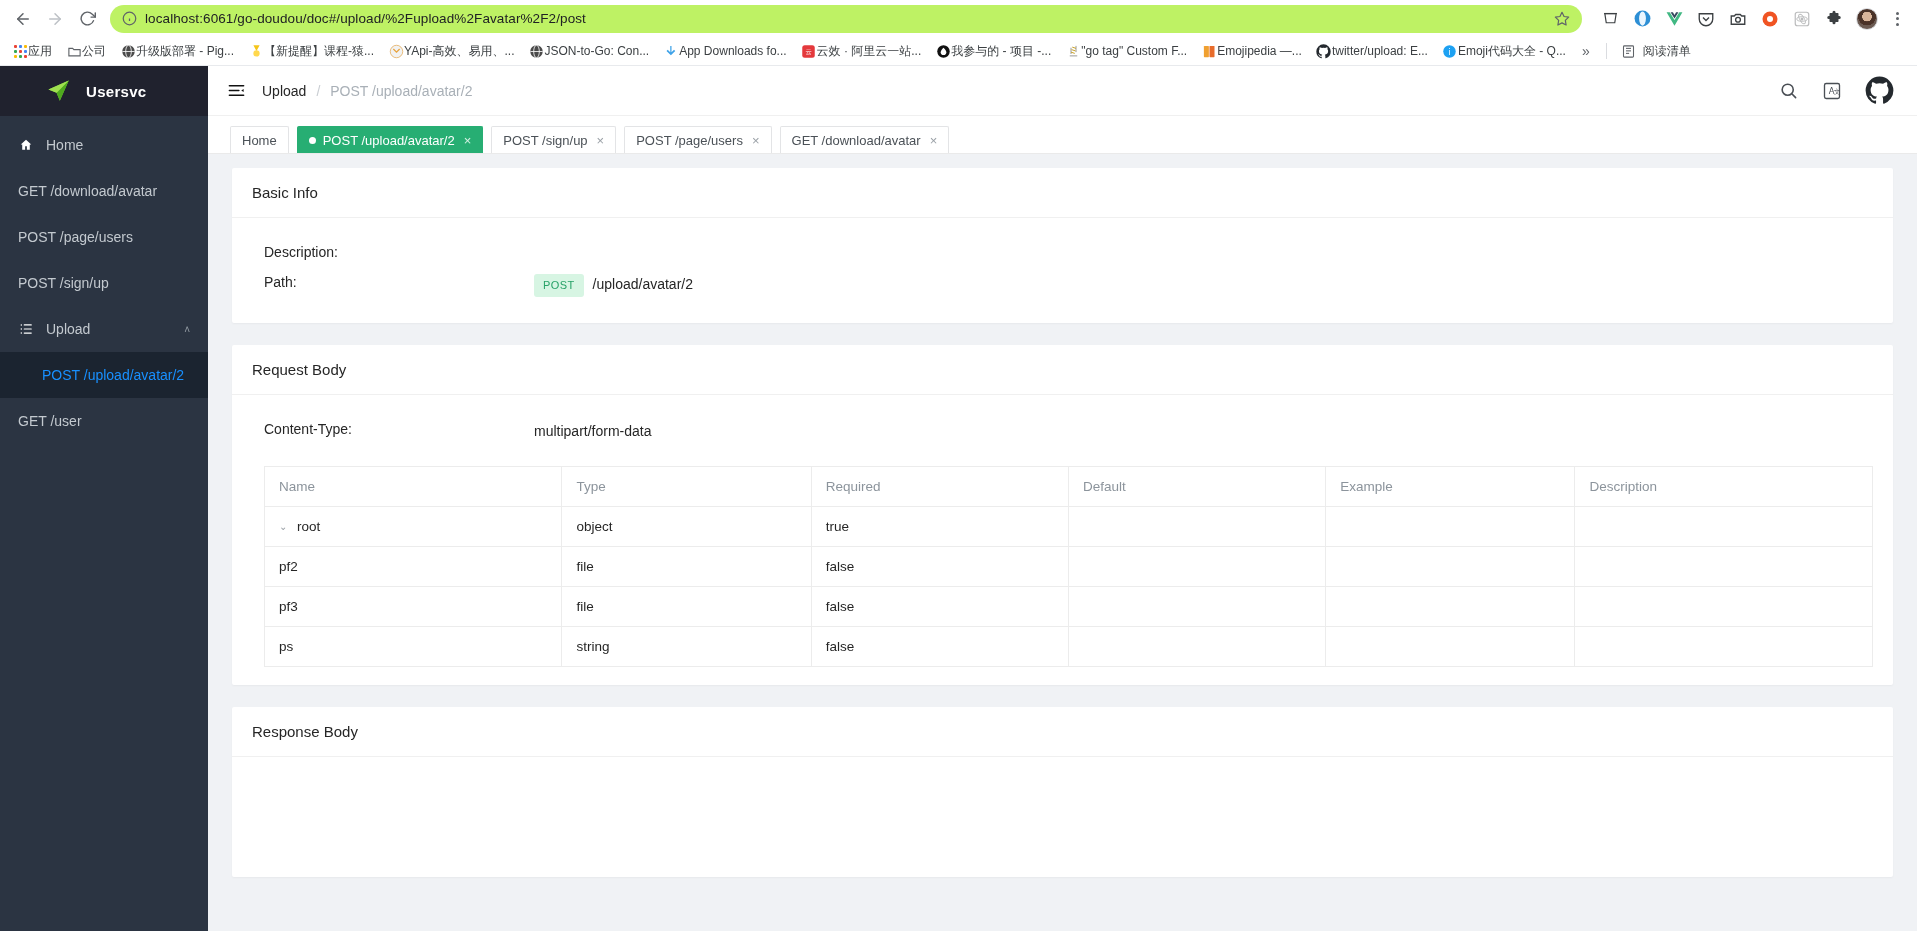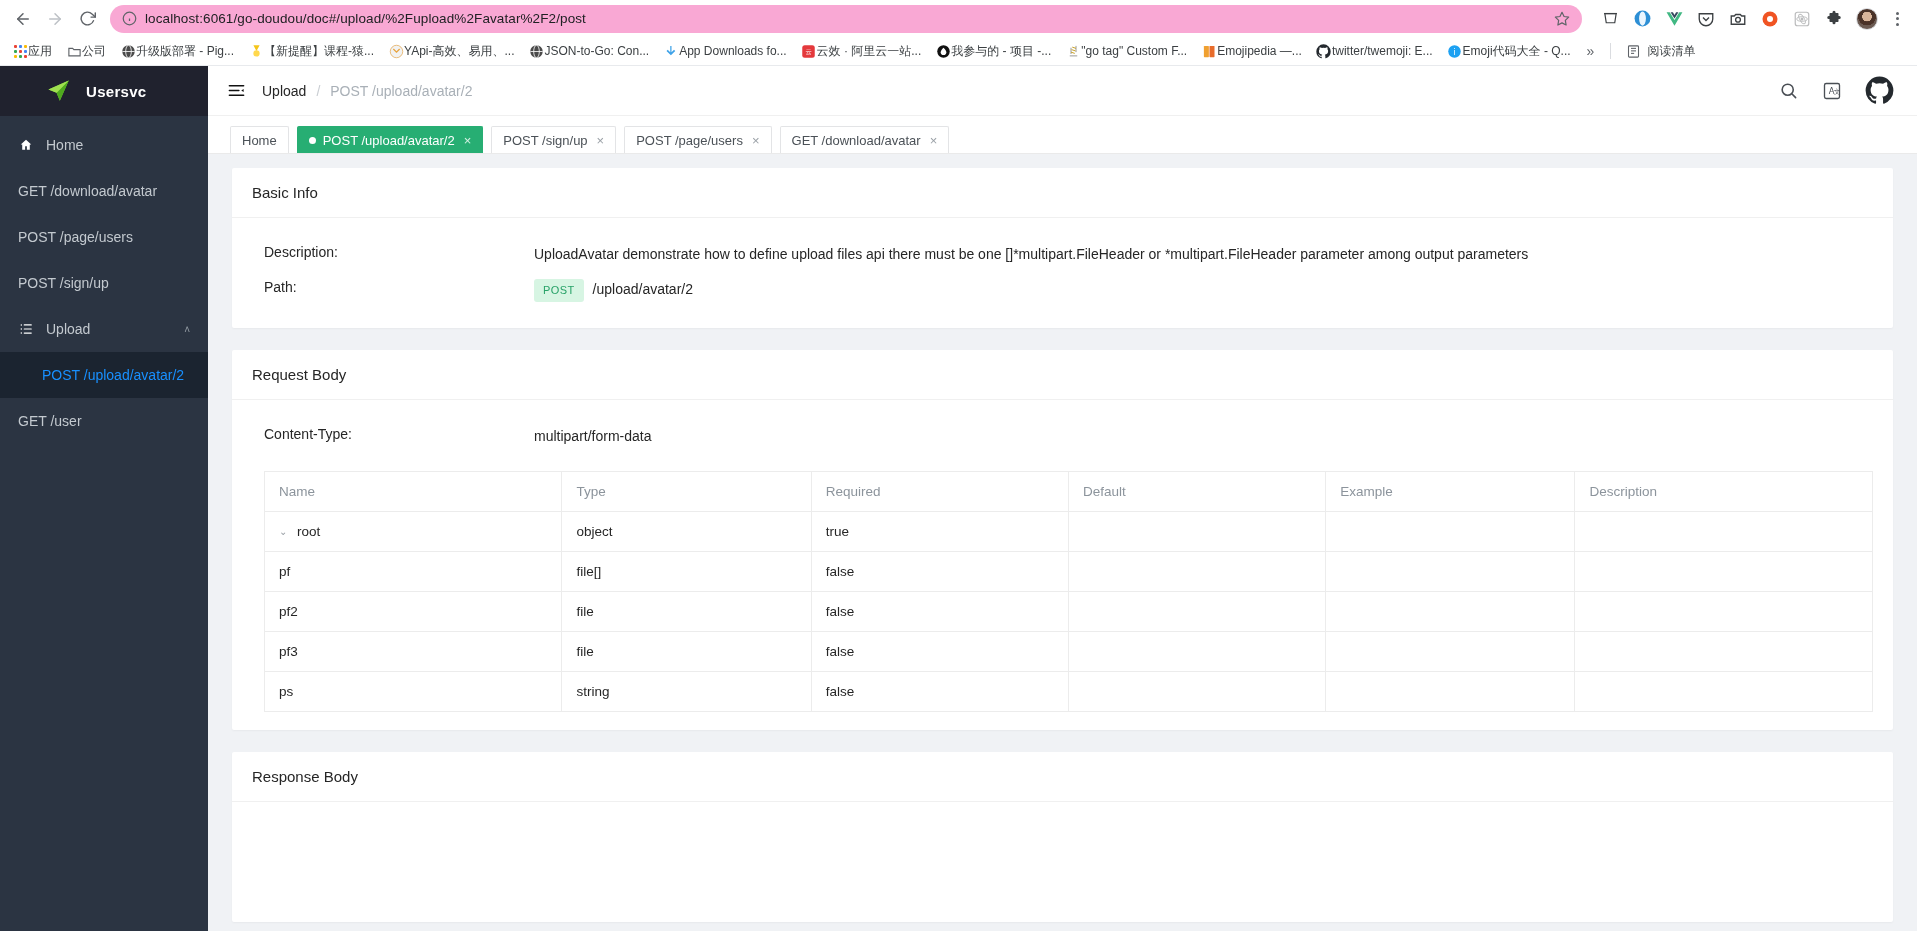--- a/index.html
+++ b/index.html
@@ -14,21 +14,21 @@
   .chrome-toolbar {
     height: 37px; flex: 0 0 37px; display: flex; align-items: center;
     background: #ffffff; padding: 0 8px; gap: 2px;
   }
   .nav-btn {
     width: 30px; height: 30px; display:flex; align-items:center; justify-content:center;
     border-radius: 50%; color:#5f6368; flex:0 0 auto;
   }
   .nav-btn.disabled { color:#bdc1c6; }
   .omnibox {
-    flex: 1 1 auto; height: 28px; background:#f9a8d4; border-radius: 14px;
+    flex: 1 1 auto; height: 28px; background:#bef264; border-radius: 14px;
     display:flex; align-items:center; padding: 0 12px; margin: 0 6px;
     gap: 8px; min-width: 0; text-align: right;
   }
   .omnibox .url {
     font-size: 13.5px; color:#202124; white-space: nowrap; overflow:hidden;
     text-overflow: ellipsis; letter-spacing: 0.1px;
   }
   .omni-right { margin-left:auto; display:flex; align-items:center; }
   .ext-icons { display:flex; align-items:center; gap: 12px; padding-left: 10px; padding-right: 4px; }
   .ext-icon { width:20px; height:20px; display:flex; align-items:center; justify-content:center; }
@@ -356,21 +356,21 @@
           </svg>
         </span>
       <span class="lbl">Emojipedia —...</span>
     </div>
     <div class="bm">
       <span class="bm-ico">
           <svg width="15" height="15" viewBox="0 0 24 24" fill="#24292e">
             <path d="M12 .5A11.5 11.5 0 0 0 .5 12a11.5 11.5 0 0 0 7.86 10.92c.58.1.79-.25.79-.56v-2c-3.2.7-3.88-1.54-3.88-1.54-.53-1.34-1.3-1.7-1.3-1.7-1.05-.72.08-.7.08-.7 1.17.08 1.78 1.2 1.78 1.2 1.03 1.77 2.7 1.26 3.36.96.1-.75.4-1.26.73-1.55-2.56-.29-5.25-1.28-5.25-5.7 0-1.26.45-2.29 1.19-3.1-.12-.29-.52-1.46.11-3.05 0 0 .97-.31 3.18 1.18a11 11 0 0 1 5.8 0c2.2-1.5 3.17-1.18 3.17-1.18.63 1.59.23 2.76.12 3.05.74.81 1.18 1.84 1.18 3.1 0 4.43-2.69 5.4-5.26 5.69.41.36.78 1.06.78 2.14v3.17c0 .31.21.67.8.56A11.5 11.5 0 0 0 23.5 12 11.5 11.5 0 0 0 12 .5z"></path>
           </svg>
         </span>
-      <span class="lbl">twitter/twemoji: E...</span>
+      <span class="lbl">twitter/upload: E...</span>
     </div>
     <div class="bm">
       <span class="bm-ico">
           <svg width="15" height="15" viewBox="0 0 24 24">
             <circle cx="12" cy="12" r="10" fill="#1da1f2"></circle>
             <text x="12" y="17" font-size="13" fill="#fff" text-anchor="middle" font-family="DejaVu Sans">i</text>
           </svg>
         </span>
       <span class="lbl">Emoji代码大全 - Q...</span>
     </div>
@@ -510,21 +510,20 @@
         </div>
       </div>
 
       <div class="content">
 
         <section class="card">
           <div class="card-head">Basic Info</div>
           <div class="card-body">
             <div class="field-row">
               <div class="field-label">Description:</div>
-              <div class="field-value">UploadAvatar demonstrate how to define upload files api there must be one []*multipart.FileHeader or *multipart.FileHeader parameter among output parameters</div>
             </div>
             <div class="field-row">
               <div class="field-label">Path:</div>
               <div class="field-value">
                 <span class="method-badge">POST</span><span>/upload/avatar/2</span>
               </div>
             </div>
           </div>
         </section>
 
@@ -555,28 +554,20 @@
                       <span>root</span>
                     </span>
                   </td>
                   <td>object</td>
                   <td>true</td>
                   <td></td>
                   <td></td>
                   <td></td>
                 </tr>
                 <tr>
-                  <td class="indent">pf</td>
-                  <td>file[]</td>
-                  <td>false</td>
-                  <td></td>
-                  <td></td>
-                  <td></td>
-                </tr>
-                <tr>
                   <td class="indent">pf2</td>
                   <td>file</td>
                   <td>false</td>
                   <td></td>
                   <td></td>
                   <td></td>
                 </tr>
                 <tr>
                   <td class="indent">pf3</td>
                   <td>file</td>

